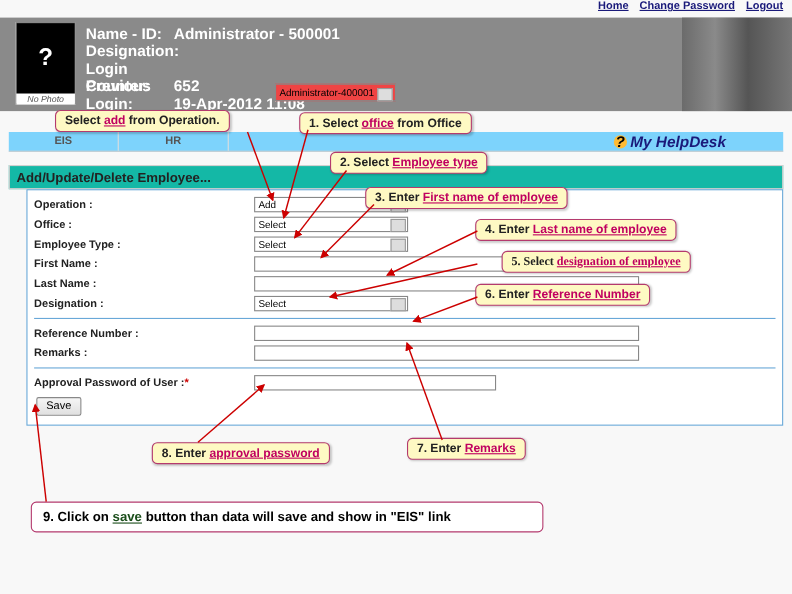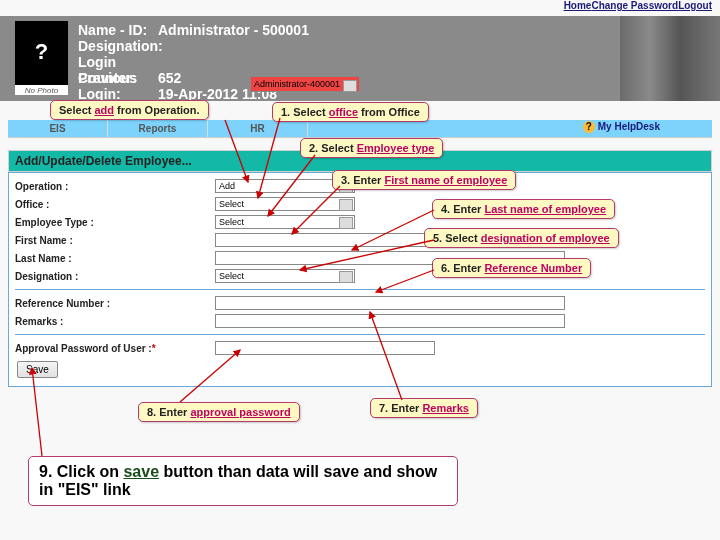--- a/index.html
+++ b/index.html
@@ -1,18 +1,18 @@
 <!DOCTYPE html>
 <html><head>
 <meta charset="utf-8">
 <style>
   * { box-sizing: border-box; margin: 0; padding: 0; }
   body { width: 720px; height: 540px; font-family: Arial, sans-serif; font-size: 10px; background: #f8f8f8; position: relative; overflow: hidden; }
   
-  .top-links { position: absolute; top: 0; right: 8px; display: flex; }
+  .top-links { position: absolute; top: 0; right: 8px; display: flex; gap: 10px; }
   .top-links a { color: #1a1a7a; text-decoration: underline; font-size: 10px; font-weight: bold; }
   
   .header-bar { position: absolute; top: 16px; left: 0; right: 0; height: 85px; background: #8a8a8a; }
   .header-right { position: absolute; top: 0; right: 0; width: 100px; height: 85px; background: linear-gradient(90deg, #6b6b6b, #8a8a8a 30%, #555 60%, #777); }
   
   .photo-box { position: absolute; top: 20px; left: 14px; width: 55px; height: 75px; background: #f0f0f0; border: 1px solid #888; }
   .photo-box .silhouette { width: 100%; height: 64px; background: #000; position: relative; }
   .photo-box .silhouette::after { content: "?"; position: absolute; left: 50%; top: 50%; transform: translate(-50%,-55%); color: #fff; font-size: 22px; font-weight: bold; }
   .photo-box .caption { text-align: center; font-size: 8px; color: #555; padding-top: 1px; background: #fff; font-style: italic; }
   
@@ -20,41 +20,41 @@
   .meta div { margin-bottom: 3px; height: 13px; }
   .meta .label { display: inline-block; width: 80px; }
   .meta .value { display: inline-block; }
   
   .office-selector { position: absolute; top: 76px; left: 250px; background: #ef4444; border: 1px solid #888; height: 16px; width: 110px; font-size: 9px; padding-left: 3px; line-height: 14px; }
   .office-selector::after { content:""; position:absolute; right:2px; top:3px; width:12px; height:10px; background:#ddd; border:1px solid #999; }
   
   .tabbar { position: absolute; top: 120px; left: 8px; right: 8px; background: #7dd3fc; height: 18px; display: flex; border-bottom: 1px solid #ccc; }
   .tabbar .tab { width: 100px; text-align: center; line-height: 18px; font-size: 10px; color: #555; border-right: 1px solid #ddd; font-weight: bold; }
   
-  .helpdesk { position: absolute; top: 121px; right: 60px; color: #1a1a7a; font-size: 10px; font-weight: bold; }
+  .helpdesk { position: absolute; top: 121px; right: 60px; color: #1a1a7a; font-size: 14px; font-weight: bold; font-style: italic; }
   .helpdesk::before { content: "?"; display: inline-block; width: 12px; height: 12px; background: #ffbb33; border-radius: 50%; color: #000; text-align: center; line-height: 12px; margin-right: 3px; font-weight: bold; }
   
   .page-title { position: absolute; top: 150px; left: 8px; right: 8px; background: #14b8a6; padding: 3px 6px; font-size: 12px; font-weight: bold; color: #222; border: 1px solid #d0d0d0; }
   
-  .form-box { position: absolute; top: 172px; left: 8px; right: 8px; background: #fff; border: 1px solid #69a8d8; padding: 4px 0 8px 0; }
+  .form-box { position: absolute; top: 172px; left: 24px; right: 8px; background: #fff; border: 1px solid #69a8d8; padding: 4px 0 8px 0; }
   .form-row { display: flex; align-items: center; height: 18px; padding-left: 6px; }
   .form-row .flabel { width: 200px; font-size: 10px; font-weight: bold; color: #222; }
   .form-row .fvalue { display: flex; align-items: center; }
   .sel { background: #fff; border: 1px solid #888; height: 14px; width: 140px; font-size: 9px; padding-left: 3px; line-height: 12px; position: relative; }
   .sel::after { content:""; position:absolute; right:1px; top:1px; width:12px; height:10px; background:#ddd; border:1px solid #999; }
   .txt { background: #fff; border: 1px solid #888; height: 14px; width: 350px; font-size: 9px; padding-left: 3px; }
   .divider { margin: 4px 6px; height: 1px; background: #69a8d8; }
   .star { color: #c00; }
   .save-btn { margin: 4px 0 0 8px; background: linear-gradient(#f5f5f5,#e0e0e0); border: 1px solid #888; padding: 2px 8px; font-size: 10px; border-radius: 2px; cursor: pointer; }
   .narrow-input { width: 220px; }
   
   .callout { position: absolute; background: #fef9c3; border: 1.5px solid #b43a6e; border-radius: 5px; padding: 3px 8px; font-size: 11px; font-weight: bold; color: #222; white-space: nowrap; box-shadow: 1px 1px 2px rgba(0,0,0,0.2); }
   .callout .hl { color: #c00060; text-decoration: underline; }
   
-  .note9 { position: absolute; left: 28px; top: 456px; width: 430px; background: #fff; border: 1.5px solid #b43a6e; border-radius: 5px; padding: 6px 10px; font-size: 16px; font-weight: bold; }
+  .note9 { position: absolute; left: 28px; top: 456px; width: 466px; background: #fff; border: 1.5px solid #b43a6e; border-radius: 5px; padding: 6px 10px; font-size: 12px; font-weight: bold; }
   .note9 .hl { color: #1a4d1a; text-decoration: underline; }
   
   svg.arrow { position: absolute; pointer-events: none; }
 </style>
 </head>
 <body>
 
 <div class="top-links">
   <a>Home</a>
   <a>Change Password</a>
@@ -74,21 +74,20 @@
   <div><span class="label">Name - ID:</span><span class="value">Administrator - 500001</span></div>
   <div><span class="label">Designation:</span><span class="value"></span></div>
   <div><span class="label">Login Counter:</span><span class="value">652</span></div>
   <div><span class="label">Previous Login:</span><span class="value">19-Apr-2012 11:08</span></div>
 </div>
 
 <div class="office-selector">Administrator-400001</div>
 
 <div class="tabbar">
   <div class="tab">EIS</div>
-  <div class="tab">Reports</div>
   <div class="tab">HR</div>
 </div>
 
 <a class="helpdesk">My HelpDesk</a>
 
 <div class="page-title">Add/Update/Delete Employee...</div>
 
 <div class="form-box">
   <div class="form-row">
       <div class="flabel">Operation :</div>
@@ -147,21 +146,21 @@
       </div>
     </div>
   <button class="save-btn">Save</button>
 </div>
 
 <div class="callout" style="top:100px; left:50px;"><span>Select </span><span class="hl">add</span><span> from Operation.</span></div>
 <div class="callout" style="top:102px; left:272px;"><span>1. Select </span><span class="hl">office</span><span> from Office</span></div>
 <div class="callout" style="top:138px; left:300px;"><span>2. Select </span><span class="hl">Employee type</span></div>
 <div class="callout" style="top:170px; left:332px;"><span>3. Enter </span><span class="hl">First name of employee</span></div>
 <div class="callout" style="top:199px; left:432px;"><span>4. Enter </span><span class="hl">Last name of employee</span></div>
-<div class="callout" style="top:228px; left:424px;"><span>5. Select </span><span class="hl">designation of employee</span></div>
+<div class="callout" style="top:228px; left:456px;font-family:Liberation Serif, serif;"><span>5. Select </span><span class="hl">designation of employee</span></div>
 <div class="callout" style="top:258px; left:432px;"><span>6. Enter </span><span class="hl">Reference Number</span></div>
 <div class="callout" style="top:398px; left:370px;"><span>7. Enter </span><span class="hl">Remarks</span></div>
 <div class="callout" style="top:402px; left:138px;"><span>8. Enter </span><span class="hl">approval password</span></div>
 <div class="note9"><span>9. Click on </span><span class="hl">save</span><span> button than data will save and show in "EIS" link</span></div>
 
 <svg class="arrow" style="left:0;top:0;" width="720" height="540">
   <defs>
       <marker id="ah" markerWidth="6" markerHeight="6" refX="5" refY="3" orient="auto">
         <path d="M0,0 L6,3 L0,6 Z" fill="#c00"></path>
       </marker>

